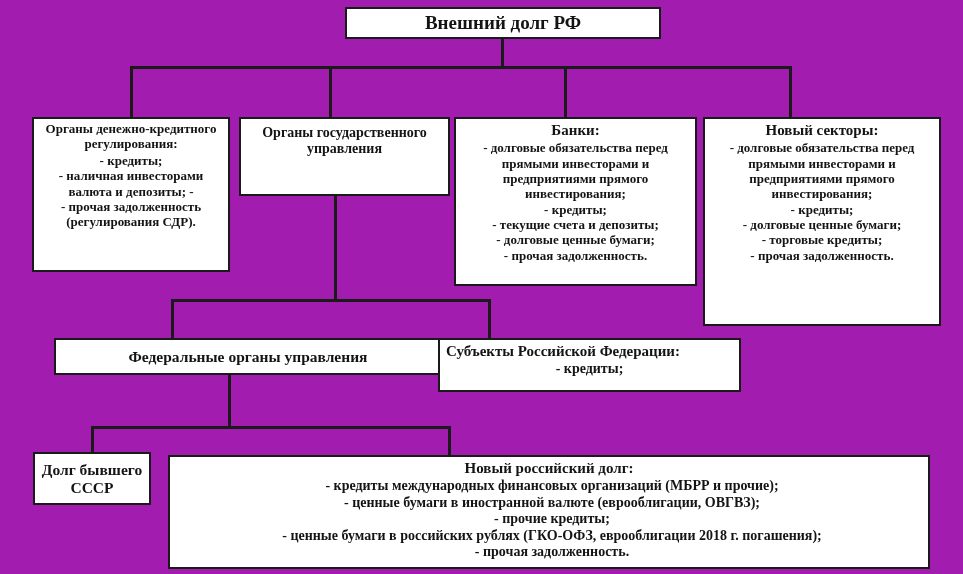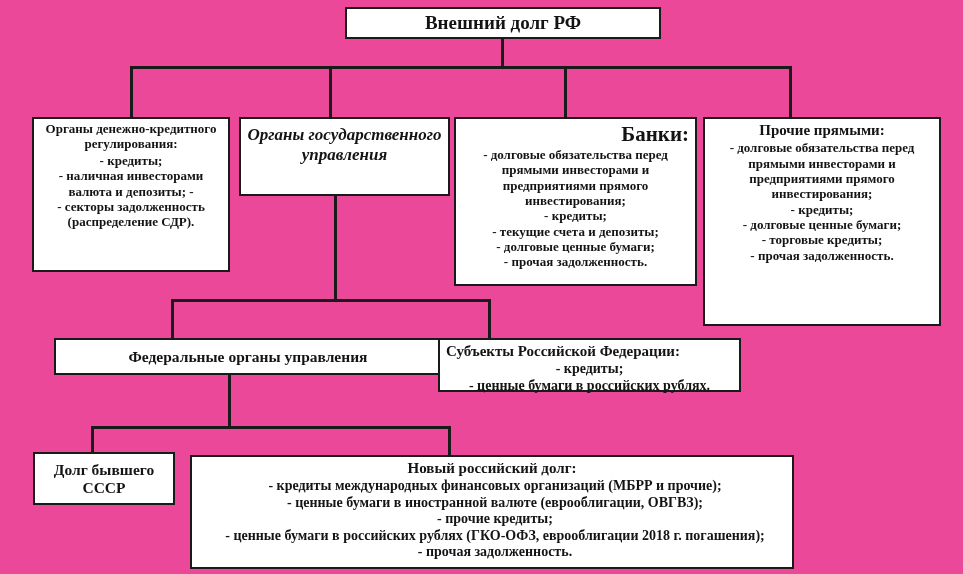--- a/index.html
+++ b/index.html
@@ -5,21 +5,21 @@
   * { margin:0; padding:0; box-sizing:border-box; }
   html,body { background:#ffffff; }
   body {
     font-family:"Liberation Serif","DejaVu Serif",serif;
     color:#141414;
   }
   .canvas {
     position:relative;
     width:963px;
     height:574px;
-    background:#ec4899;
+    background:#a21caf;
     overflow:hidden;
   }
   .box {
     position:absolute;
     border:2px solid #1a1a1a;
     background:#ffffff;
     padding:3px 6px;
   }
   .box .title {
     font-weight:bold;
@@ -43,33 +43,33 @@
   .line {
     position:absolute;
     background:#1a1a1a;
   }
   
   #root-box        { left:345px; top:7px;   width:316px; height:32px; font-size:19px; font-weight:bold; }
   #monetary-box    { left:32px;  top:117px; width:198px; height:155px; }
   #monetary-box .title { font-size:13px; }
   #monetary-box .items { font-size:13px; }
   #government-box  { left:239px; top:117px; width:211px; height:79px; padding-top:6px; }
-  #government-box .title { font-size:17px;font-style:italic; }
+  #government-box .title { font-size:14px; }
   #banks-box       { left:454px; top:117px; width:243px; height:169px; }
-  #banks-box .title { font-size:21px;text-align:right; }
+  #banks-box .title { font-size:15px; }
   #banks-box .items { font-size:13px; }
   #othersec-box    { left:703px; top:117px; width:238px; height:209px; }
   #othersec-box .title { font-size:15px; }
   #othersec-box .items { font-size:13px; }
   #federal-box     { left:35px;  top:338px; width:388px; height:37px; font-size:15.5px; font-weight:bold;margin-left:19px; }
   #subjects-box    { left:438px; top:338px; width:303px; height:54px; }
   #subjects-box .title { font-size:15px; text-align:left; }
   #subjects-box .items { font-size:14px; }
-  #ussr-box        { left:33px;  top:452px; width:142px; height:53px; font-size:15.5px; font-weight:bold; }
-  #newdebt-box     { left:190px; top:455px; width:604px; height:114px; }
+  #ussr-box        { left:33px;  top:452px; width:118px; height:53px; font-size:15.5px; font-weight:bold; }
+  #newdebt-box     { left:168px; top:455px; width:762px; height:114px; }
   #newdebt-box .title { font-size:15px; }
   #newdebt-box .items { font-size:14px; padding-left:6px; }
   
   #c-root-stem      { left:501px; top:39px;  width:3px;   height:29px; }
   #c-l2-bar         { left:130px; top:66px;  width:662px; height:3px; }
   #c-drop-monetary  { left:130px; top:66px;  width:3px;   height:51px; }
   #c-drop-government{ left:329px; top:66px;  width:3px;   height:51px; }
   #c-drop-banks     { left:564px; top:66px;  width:3px;   height:51px; }
   #c-drop-othersec  { left:789px; top:66px;  width:3px;   height:51px; }
   #c-gov-stem       { left:334px; top:196px; width:3px;   height:106px; }
@@ -103,59 +103,58 @@
 
   <div class="box center-flex" id="root-box">
     <span>Внешний долг РФ</span>
   </div>
 
   <div class="box" id="monetary-box">
     <div class="title">Органы денежно-кредитного регулирования:</div>
     <div class="items">
       <div class="item">- кредиты;</div>
       <div class="item">- наличная инвесторами валюта и депозиты; -</div>
-      <div class="item">- секторы задолженность (распределение СДР).</div>
+      <div class="item">- прочая задолженность (регулирования СДР).</div>
     </div>
   </div>
 
   <div class="box" id="government-box">
     <div class="title">Органы государственного управления</div>
   </div>
 
   <div class="box" id="banks-box">
     <div class="title">Банки:</div>
     <div class="items">
       <div class="item">- долговые обязательства перед прямыми инвесторами и предприятиями прямого инвестирования;</div>
       <div class="item">- кредиты;</div>
       <div class="item">- текущие счета и депозиты;</div>
       <div class="item">- долговые ценные бумаги;</div>
       <div class="item">- прочая задолженность.</div>
     </div>
   </div>
 
   <div class="box" id="othersec-box">
-    <div class="title">Прочие прямыми:</div>
+    <div class="title">Новый секторы:</div>
     <div class="items">
       <div class="item">- долговые обязательства перед прямыми инвесторами и предприятиями прямого инвестирования;</div>
       <div class="item">- кредиты;</div>
       <div class="item">- долговые ценные бумаги;</div>
       <div class="item">- торговые кредиты;</div>
       <div class="item">- прочая задолженность.</div>
     </div>
   </div>
 
   <div class="box center-flex" id="federal-box">
     <span>Федеральные органы управления</span>
   </div>
 
   <div class="box" id="subjects-box">
     <div class="title">Субъекты Российской Федерации:</div>
     <div class="items">
       <div class="item">- кредиты;</div>
-      <div class="item">- ценные бумаги в российских рублях.</div>
     </div>
   </div>
 
   <div class="box center-flex" id="ussr-box">
     <span>Долг бывшего СССР</span>
   </div>
 
   <div class="box" id="newdebt-box">
     <div class="title">Новый российский долг:</div>
     <div class="items">

